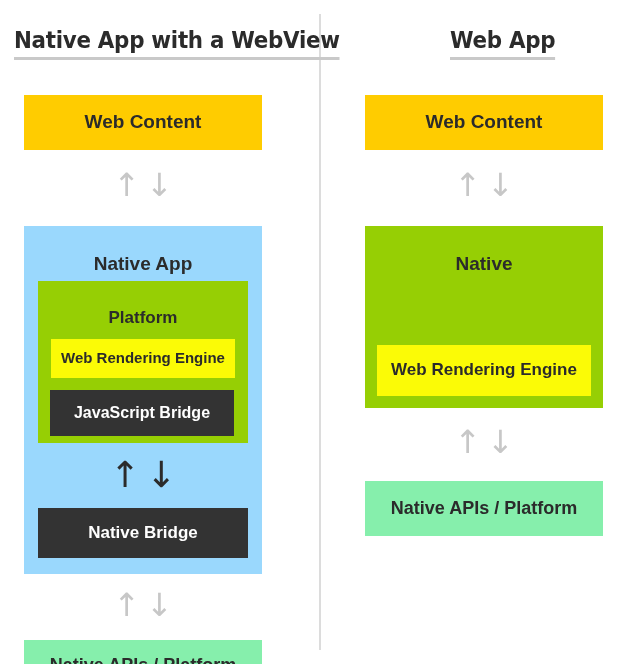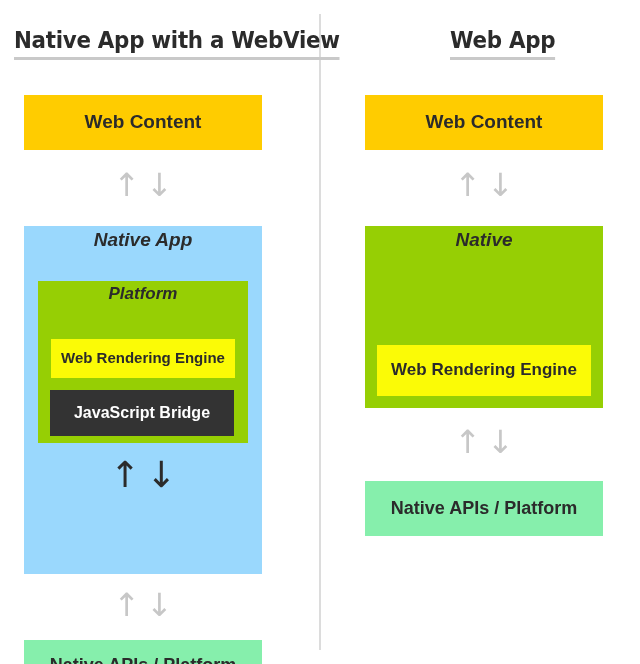--- a/index.html
+++ b/index.html
@@ -77,22 +77,21 @@
     justify-content: center;
     text-align: left;
     font-weight: bold;
     color: #2b2b2b;
     line-height: 1.1;
   }
   .box.label-top {
     align-items: flex-start;
   }
   .box.label-top > .box-label {
-    margin-top: 4px;
-    font-style: italic;
+    margin-top: 28px;
   }
 
   .yellow      { background: #ffcc00; }
   .bright-yel  { background: #fbfb06; }
   .blue        { background: #9ad8fd; }
   .green       { background: #96cf04; }
   .lt-green    { background: #b4fb04; }
   .dark        { background: #333333; color: #ffffff; }
   .pink        { background: #86efac; }
 
@@ -147,20 +146,23 @@
 
     <div class="box dark" style="left:50px; top:390px; width:184px; height:46px; font-size:16px;">
       <span class="box-label">JavaScript Bridge</span>
     </div>
 
     <div class="arrows black" style="left:38px; top:455px; width:210px; height:40px; font-size:36px;">
       <span class="arrow">↑</span>
       <span class="arrow">↓</span>
     </div>
 
+    <div class="box dark" style="left:38px; top:508px; width:210px; height:50px; font-size:17px;">
+      <span class="box-label">Native Bridge</span>
+    </div>
 
     <div class="arrows grey" style="left:24px; top:588px; width:238px; height:34px; font-size:32px;">
       <span class="arrow">↑</span>
       <span class="arrow">↓</span>
     </div>
 
     <div class="box pink" style="left:24px; top:640px; width:238px; height:52px; font-size:18px;">
       <span class="box-label">Native APIs / Platform</span>
     </div>
 

